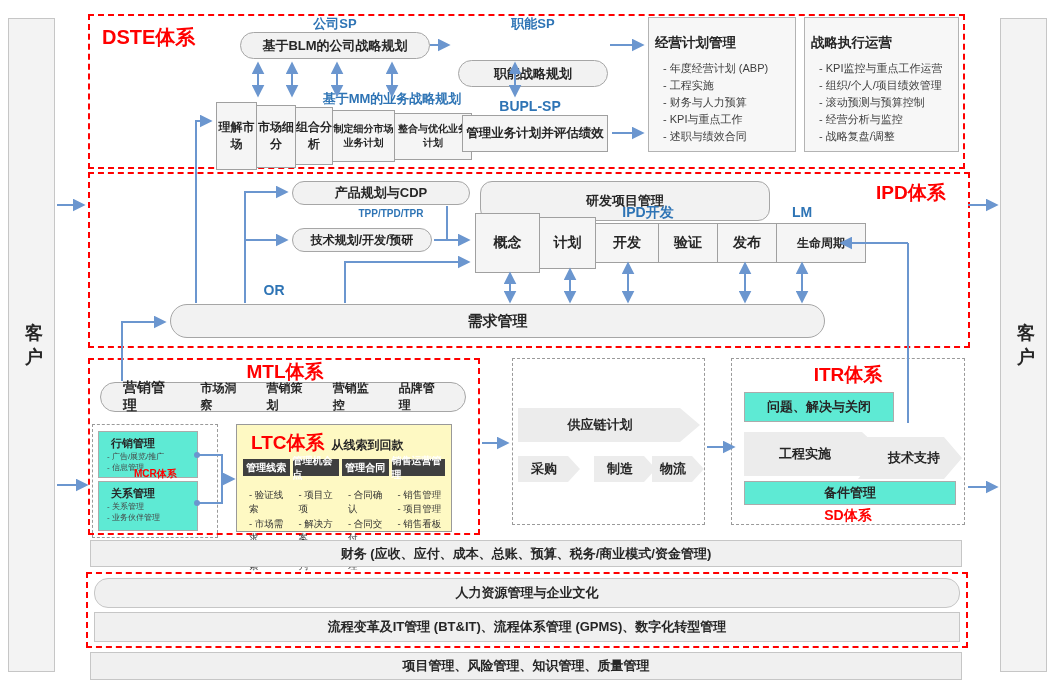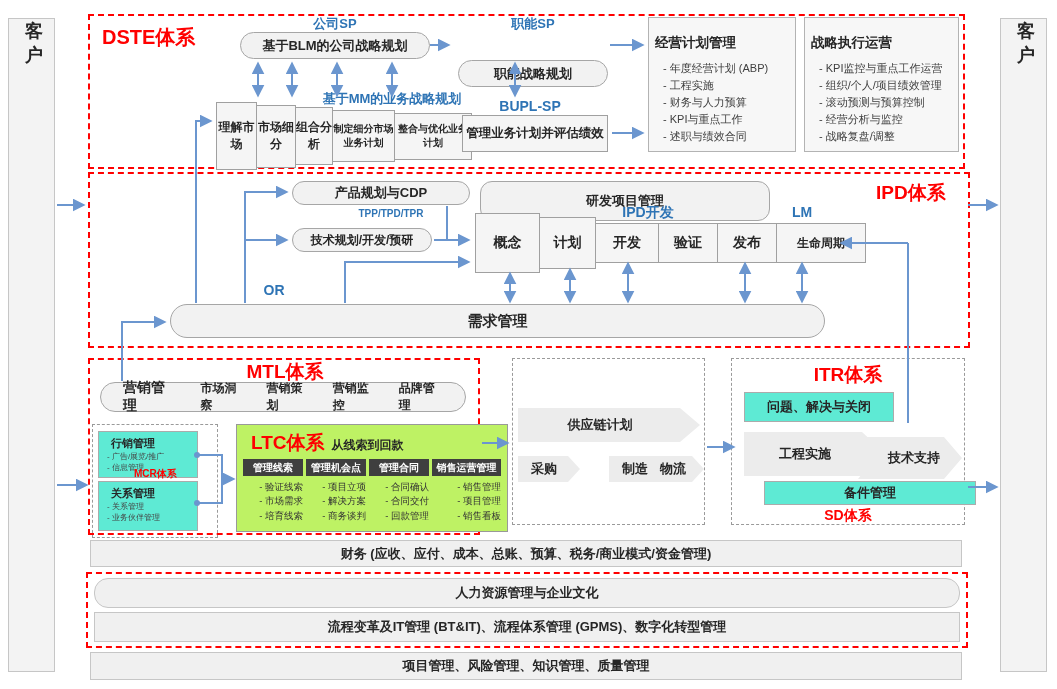--- a/index.html
+++ b/index.html
@@ -1,18 +1,18 @@
 <!DOCTYPE html>
 <html><head>
 <meta charset="utf-8">
 <style>
   html,body{margin:0;padding:0;background:#fff;font-family:"Liberation Sans","DejaVu Sans",sans-serif;}
   #stage{position:relative;width:1057px;height:689px;background:#fff;overflow:hidden;}
   .abs{position:absolute;box-sizing:border-box;}
-  .cust{background:#f3f3f3;border:1px solid #c6c6c6;display:flex;justify-content:center;
+  .cust{background:#f3f3f3;border:1px solid #c6c6c6;display:flex;align-items:center;justify-content:center;
         font-weight:bold;font-size:18px;color:#262626;padding-left:16px;}
   .rdash{border:2px dashed #ff0000;}
   .gdash{border:1px dashed #9a9a9a;}
   .redtitle{color:#ff0000;font-weight:bold;}
   .bluelab{color:#2e74b5;font-weight:bold;font-size:13px;text-align:center;}
   .pill{background:#f2f2f2;border:1px solid #a6a6a6;border-radius:14px;display:flex;align-items:center;
         justify-content:center;font-weight:bold;font-size:13px;color:#262626;}
   .card{background:#f7f7f7;border:1px solid #b3b3b3;color:#262626;}
   .card h4{margin:16px 6px 8px;text-align:left;font-size:13.5px;}
   .card ul{margin:0 6px 0 14px;padding:0;list-style:none;font-size:11px;line-height:1.55;color:#404040;}
@@ -131,32 +131,32 @@
   </div>
   <div class="abs smbox" style="left:98px;top:481px;width:100px;height:50px;">
     <h5>关系管理</h5>
     <ul>
       <li>关系管理</li>
       <li>业务伙伴管理</li>
     </ul>
   </div>
   <div class="abs redtitle" style="left:134px;top:467px;font-size:10px;z-index:4;">MCR体系</div>
 
-  <div class="abs" style="left:236px;top:424px;width:272px;height:108px;background:#bef264;border:1px solid #999;">
+  <div class="abs" style="left:236px;top:424px;width:216px;height:108px;background:#fef9c3;border:1px solid #999;">
     <div style="display:flex;align-items:baseline;margin:5px 0 3px 14px;">
       <span class="redtitle" style="font-size:19px;">LTC体系</span>
       <span style="font-weight:bold;font-size:12px;margin-left:7px;color:#262626;">从线索到回款</span>
     </div>
     <div style="display:flex;gap:3px;margin:0 6px;">
       <div class="ltc-head" style="flex:1;">管理线索</div>
       <div class="ltc-head" style="flex:1;">管理机会点</div>
       <div class="ltc-head" style="flex:1;">管理合同</div>
       <div class="ltc-head" style="flex:1.15;">销售运营管理</div>
     </div>
-    <div style="display:flex;gap:3px;margin:0 6px;text-align:right;">
+    <div style="display:flex;gap:3px;margin:8px 6px;">
       <div class="ltc-col" style="flex:1;">
         <ul>
           <li>验证线索</li>
           <li>市场需求</li>
           <li>培育线索</li>
         </ul>
       </div>
       <div class="ltc-col" style="flex:1;">
         <ul>
           <li>项目立项</li>
@@ -179,35 +179,35 @@
         </ul>
       </div>
     </div>
   </div>
 
   <div class="abs gdash" style="left:512px;top:358px;width:193px;height:167px;"></div>
   <div class="abs chev" style="left:518px;top:408px;width:182px;height:34px;padding-right:18px;
               clip-path:polygon(0 0,calc(100% - 20px) 0,100% 50%,calc(100% - 20px) 100%,0 100%);">供应链计划</div>
   <div class="abs chev" style="left:518px;top:456px;width:62px;height:26px;padding-right:10px;
               clip-path:polygon(0 0,calc(100% - 12px) 0,100% 50%,calc(100% - 12px) 100%,0 100%);">采购</div>
-  <div class="abs chev" style="left:609px;top:456px;width:62px;height:26px;padding-right:10px;
+  <div class="abs chev" style="left:594px;top:456px;width:62px;height:26px;padding-right:10px;
               clip-path:polygon(0 0,calc(100% - 12px) 0,100% 50%,calc(100% - 12px) 100%,0 100%);">制造</div>
   <div class="abs chev" style="left:652px;top:456px;width:52px;height:26px;padding-right:10px;
               clip-path:polygon(0 0,calc(100% - 12px) 0,100% 50%,calc(100% - 12px) 100%,0 100%);">物流</div>
 
   <div class="abs gdash" style="left:731px;top:358px;width:234px;height:167px;"></div>
   <div class="abs redtitle" style="left:731px;top:362px;width:234px;text-align:center;font-size:19px;">ITR体系</div>
   <div class="abs smbox" style="left:744px;top:392px;width:150px;height:30px;display:flex;align-items:center;
               justify-content:center;font-weight:bold;font-size:13px;">问题、解决与关闭</div>
   <div class="abs chev" style="left:744px;top:432px;width:142px;height:44px;padding-right:20px;
               clip-path:polygon(0 0,calc(100% - 24px) 0,100% 50%,calc(100% - 24px) 100%,0 100%);">工程实施</div>
   <div class="abs chev" style="left:858px;top:437px;width:104px;height:42px;padding-left:8px;
               clip-path:polygon(0 0,calc(100% - 18px) 0,100% 50%,calc(100% - 18px) 100%,0 100%,16px 50%);">技术支持</div>
   <div class="abs smbox" style="left:744px;top:481px;width:212px;height:24px;display:flex;align-items:center;
-              justify-content:center;font-weight:bold;font-size:13px;margin-left:20px;">备件管理</div>
+              justify-content:center;font-weight:bold;font-size:13px;">备件管理</div>
   <div class="abs redtitle" style="left:731px;top:507px;width:234px;text-align:center;font-size:14px;">SD体系</div>
 
   <div class="abs bar" style="left:90px;top:540px;width:872px;height:27px;">财务 (应收、应付、成本、总账、预算、税务/商业模式/资金管理)</div>
   <div class="abs rdash" style="left:86px;top:572px;width:882px;height:76px;"></div>
   <div class="abs bar" style="left:94px;top:578px;width:866px;height:30px;border-radius:14px;">人力资源管理与企业文化</div>
   <div class="abs bar" style="left:94px;top:612px;width:866px;height:30px;">流程变革及IT管理 (BT&amp;IT)、流程体系管理 (GPMS)、数字化转型管理</div>
   <div class="abs bar" style="left:90px;top:652px;width:872px;height:28px;">项目管理、风险管理、知识管理、质量管理</div>
 
   <svg class="lines" width="1057" height="689" viewBox="0 0 1057 689">
     <defs>

